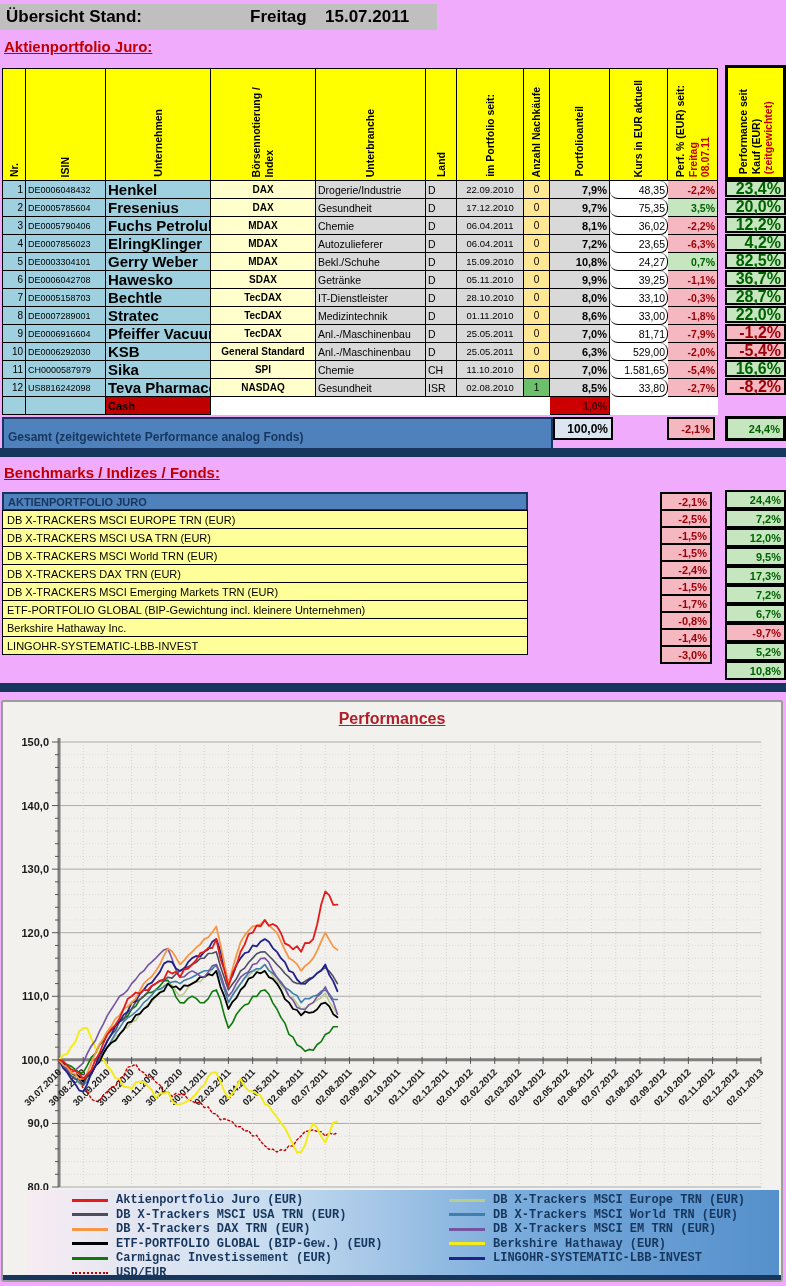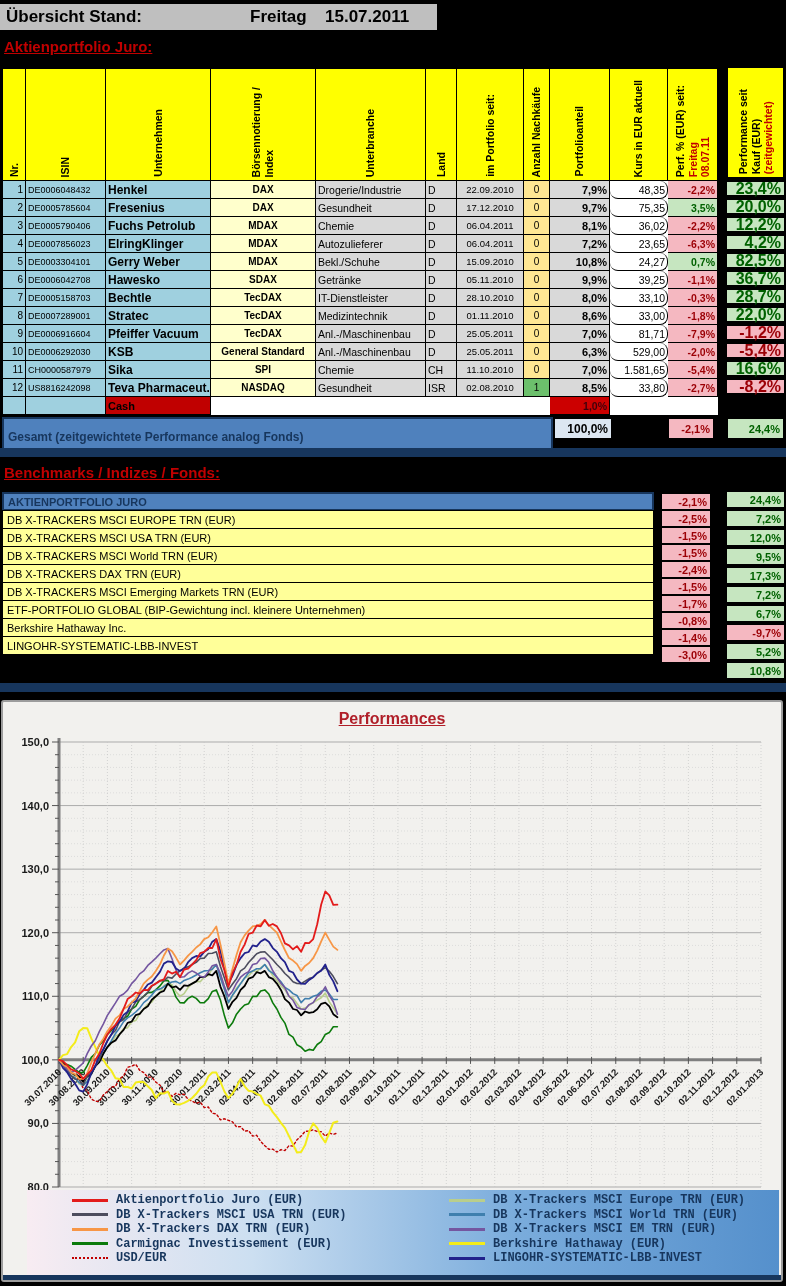--- a/index.html
+++ b/index.html
@@ -1,16 +1,16 @@
 <!DOCTYPE html>
 <html><head>
 <meta charset="utf-8">
 <style>
   html,body{margin:0;padding:0;background:#fff;}
-  .page{position:relative;width:786px;height:1286px;background:#000000;font-family:"Liberation Sans",sans-serif;overflow:hidden;}
+  .page{position:relative;width:786px;height:1286px;background:#f0abfc;font-family:"Liberation Sans",sans-serif;overflow:hidden;}
 
   
   .topband{position:absolute;left:0;top:4px;width:437px;height:26px;background:#BFBFBF;}
   .topband .t1{position:absolute;left:6px;top:0;line-height:26px;font-size:17px;font-weight:bold;color:#000;}
   .topband .t2{position:absolute;left:250px;top:0;line-height:26px;font-size:17px;font-weight:bold;color:#000;}
   .topband .t3{position:absolute;left:325px;top:0;line-height:26px;font-size:17px;font-weight:bold;color:#000;}
 
   .secTitle{position:absolute;left:4px;font-size:15px;font-weight:bold;color:#C00000;text-decoration:underline;}
 
   
@@ -18,21 +18,21 @@
     grid-template-columns:23px 80px 105px 105px 110px 31px 67px 26px 60px 58px 50px;
     grid-auto-rows:18px;grid-template-rows:112px;border-top:1px solid #000;border-left:1px solid #000;background:#fff;}
   .cell{border-right:1px solid #000;border-bottom:1px solid #000;box-sizing:border-box;overflow:hidden;
     font-size:10.5px;color:#000;display:flex;align-items:center;padding:0 2px;white-space:nowrap;}
   .hcell{background:#FFFF00;align-items:flex-end;justify-content:center;padding:3px 0;}
   .vt{writing-mode:vertical-rl;transform:rotate(180deg);font-weight:bold;font-size:10.5px;line-height:1.2;white-space:nowrap;}
   .vt span{display:block;}
   .redtxt{color:#C00000;}
   .c-nr{background:#9FD0DF;justify-content:flex-end;font-size:10px;}
   .c-isin{background:#9FD0DF;font-size:9px;}
-  .c-name{background:#9FD0DF;font-weight:bold;font-size:12px;}
+  .c-name{background:#9FD0DF;font-weight:bold;font-size:15px;}
   .c-index{background:#FFFFCC;font-weight:bold;justify-content:center;font-size:10px;}
   .c-branche{background:#D9D9D9;}
   .c-land{background:#D9D9D9;}
   .c-seit{background:#D9D9D9;justify-content:center;font-size:9.5px;}
   .c-nach{background:#FFE793;justify-content:center;font-size:10px;}
   .c-nach.green{background:#6CC06C;}
   .c-anteil{background:#D9D9D9;font-weight:bold;justify-content:flex-end;font-size:11px;}
   .c-kurs{background:#fff;justify-content:flex-end;border-radius:8px;}
   .c-perf{font-weight:bold;justify-content:flex-end;}
   .neg{background:#F5B8C1;color:#9C0006;}
@@ -56,21 +56,21 @@
     box-sizing:border-box;display:flex;align-items:center;justify-content:flex-end;padding:0 3px;font-size:12px;font-weight:bold;color:#000;}
   .totalperf{position:absolute;left:667px;top:417px;width:48px;height:23px;border:2px solid #000;box-sizing:border-box;
     display:flex;align-items:center;justify-content:flex-end;padding:0 3px;font-size:11px;font-weight:bold;}
   .totalpk{position:absolute;left:725px;top:416px;width:61px;height:25px;border:3px solid #000;box-sizing:border-box;
     display:flex;align-items:center;justify-content:flex-end;padding:0 3px;font-size:11px;font-weight:bold;}
 
   .navybar{position:absolute;left:0;width:786px;height:9px;background:#17365D;}
 
   
   .bnames{position:absolute;left:2px;top:492px;width:658px;}
-  .brow{box-sizing:border-box;width:652px;height:19px;border:1px solid #000;margin-top:-1px;background:#FFFF99;
+  .brow{box-sizing:border-box;width:526px;height:19px;border:1px solid #000;margin-top:-1px;background:#FFFF99;
     display:flex;align-items:center;padding:0 4px;font-size:11px;color:#000;white-space:nowrap;overflow:hidden;}
   .brow.first{margin-top:0;background:#4F81BD;color:#17365D;font-weight:bold;border:2px solid #17365D;}
   .bpinks{position:absolute;left:660px;top:492px;width:52px;}
   .bpink{box-sizing:border-box;width:52px;height:19px;border:2px solid #000;margin-top:-2px;background:#F5B8C1;color:#9C0006;
     display:flex;align-items:center;justify-content:flex-end;padding:0 3px;font-size:11px;font-weight:bold;}
   .bpink.firstb{margin-top:0;}
   .bgreens{position:absolute;left:725px;top:490px;width:61px;}
   .bgreen{box-sizing:border-box;width:61px;height:19px;border:2px solid #000;background:#C6E6C0;color:#006100;
     display:flex;align-items:center;justify-content:flex-end;padding:0 3px;font-size:11px;font-weight:bold;}
   .bgreen.neg2{background:#F5B8C1;color:#9C0006;}
@@ -554,20 +554,24 @@
           </div>
           <div class="litem">
             <div class="lswatch" style="border-top: 3px solid rgb(77, 77, 94);"></div>
             <span class="llabel">DB X-Trackers MSCI USA TRN (EUR)</span>
           </div>
           <div class="litem">
             <div class="lswatch" style="border-top: 3px solid rgb(247, 150, 70);"></div>
             <span class="llabel">DB X-Trackers DAX TRN (EUR)</span>
           </div>
           <div class="litem">
+            <div class="lswatch" style="border-top: 3px solid rgb(0, 0, 0);"></div>
+            <span class="llabel">ETF-PORTFOLIO GLOBAL (BIP-Gew.) (EUR)</span>
+          </div>
+          <div class="litem">
             <div class="lswatch" style="border-top: 3px solid rgb(11, 122, 11);"></div>
             <span class="llabel">Carmignac Investissement (EUR)</span>
           </div>
           <div class="litem">
             <div class="lswatch" style="border-top: 2px dotted rgb(192, 0, 0);"></div>
             <span class="llabel">USD/EUR</span>
           </div>
         </div>
       <div class="lcol lcolB">
           <div class="litem">

